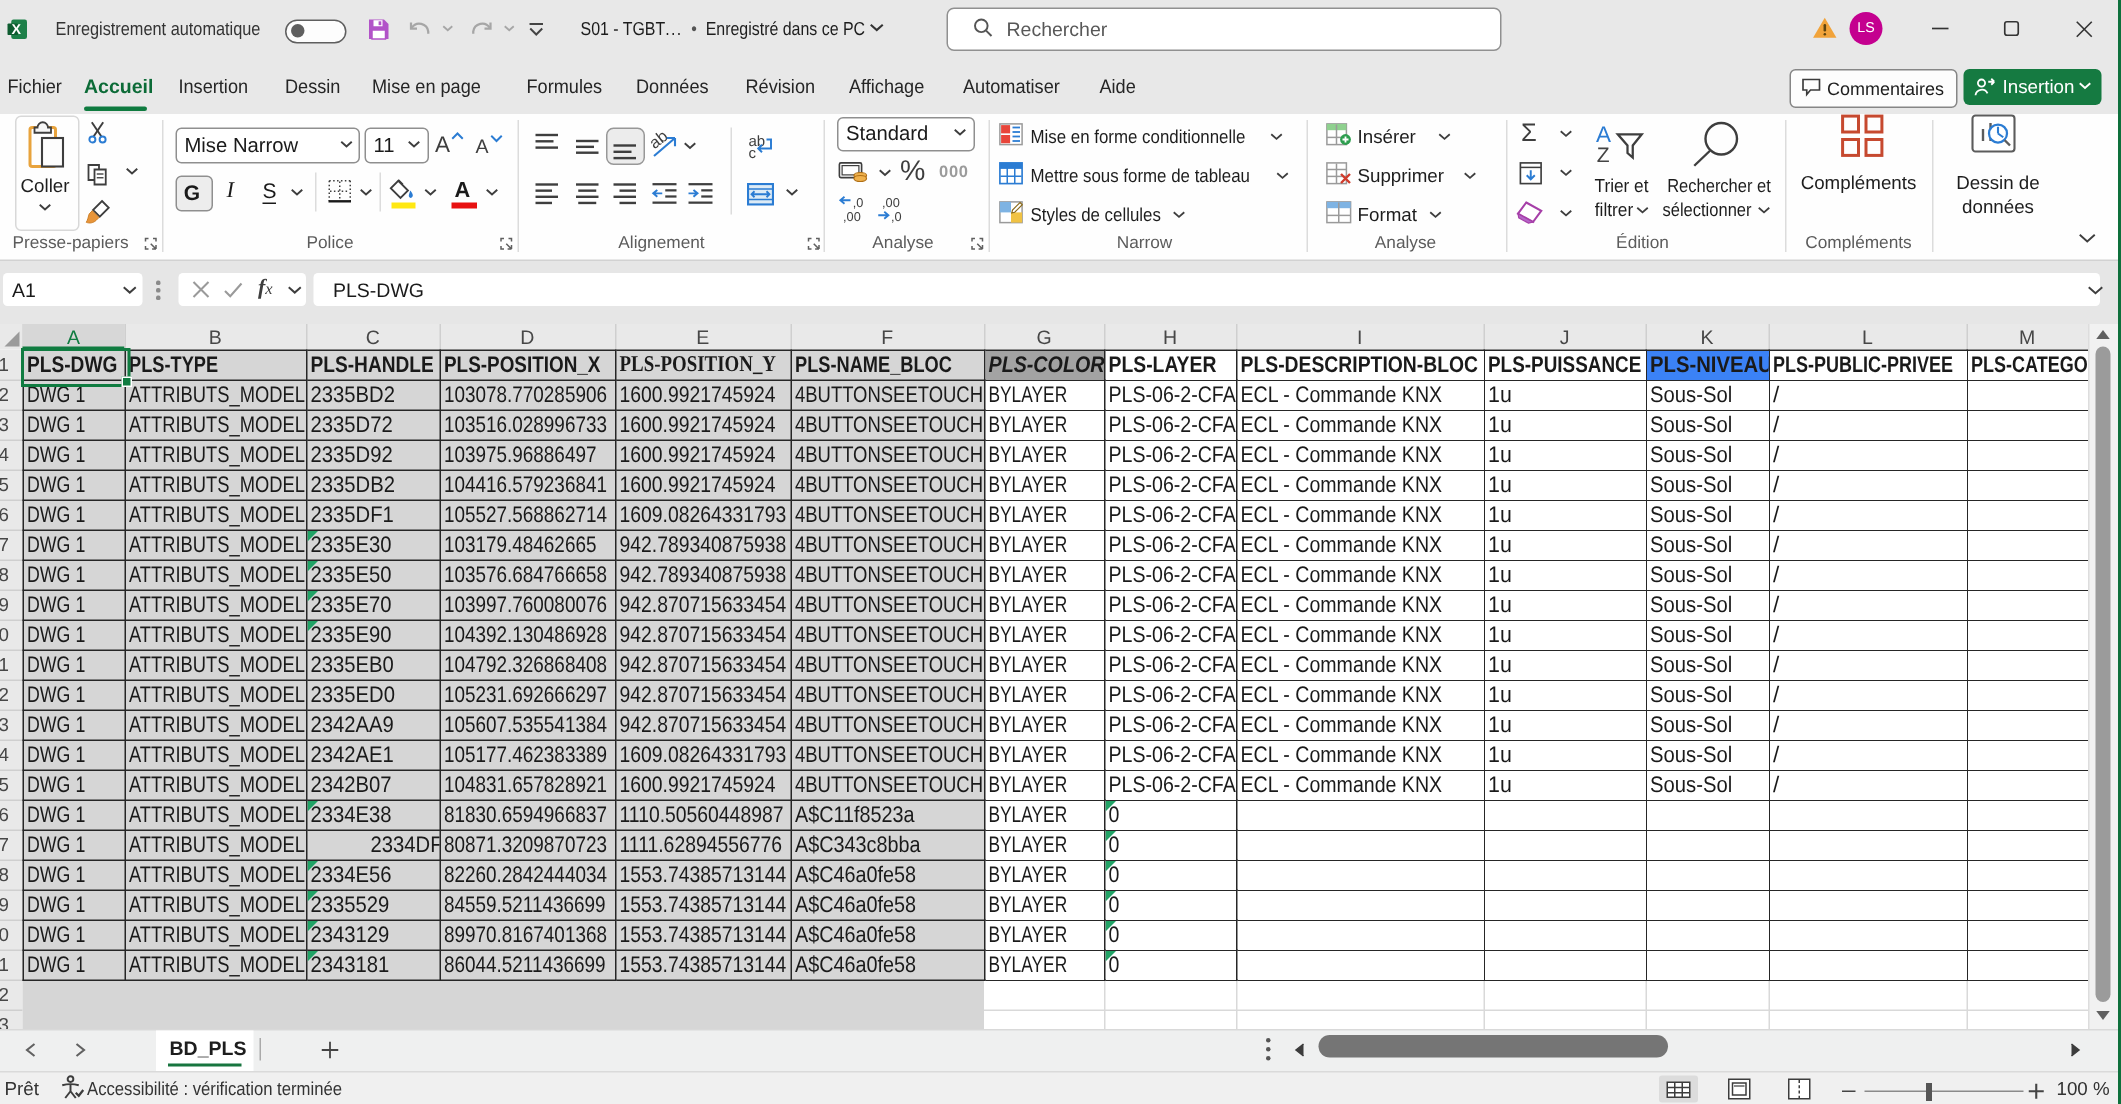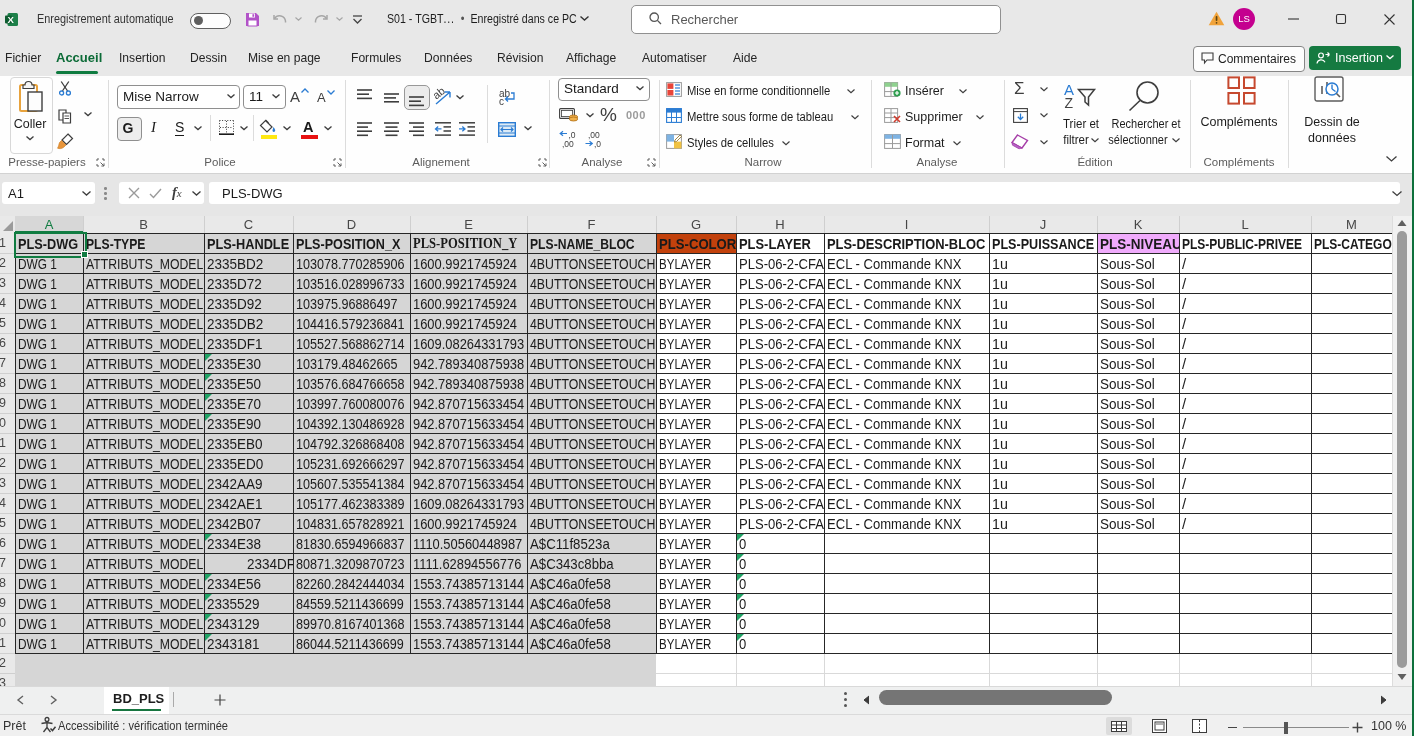--- a/index.html
+++ b/index.html
@@ -573,25 +573,25 @@
       <col style="width:81px">
     </colgroup>
     <tbody>
       <tr>
         <td style="position:relative;"><span style="display:inline-block;transform:scaleX(0.85);transform-origin:0 50%;font-weight:bold;">PLS-DWG</span></td>
         <td style="position:relative;"><span style="display:inline-block;transform:scaleX(0.81);transform-origin:0 50%;font-weight:bold;">PLS-TYPE</span></td>
         <td style="position:relative;"><span style="display:inline-block;transform:scaleX(0.85);transform-origin:0 50%;font-weight:bold;">PLS-HANDLE</span></td>
         <td style="position:relative;"><span style="display:inline-block;transform:scaleX(0.84);transform-origin:0 50%;font-weight:bold;">PLS-POSITION_X</span></td>
         <td style="position:relative;font-family:Liberation Serif, serif;"><span style="display:inline-block;transform:scaleX(0.84);transform-origin:0 50%;font-weight:bold;">PLS-POSITION_Y</span></td>
         <td style="position:relative;"><span style="display:inline-block;transform:scaleX(0.81);transform-origin:0 50%;font-weight:bold;">PLS-NAME_BLOC</span></td>
-        <td style="position:relative;background:#c2410c;"><span style="display:inline-block;transform:scaleX(0.875);transform-origin:0 50%;font-weight:bold;">PLS-COLOR</span></td>
+        <td style="position:relative;background:#a3a3a3;font-style:italic;"><span style="display:inline-block;transform:scaleX(0.875);transform-origin:0 50%;font-weight:bold;">PLS-COLOR</span></td>
         <td style="position:relative;background:#fff;"><span style="display:inline-block;transform:scaleX(0.86);transform-origin:0 50%;font-weight:bold;">PLS-LAYER</span></td>
         <td style="position:relative;background:#fff;"><span style="display:inline-block;transform:scaleX(0.86);transform-origin:0 50%;font-weight:bold;">PLS-DESCRIPTION-BLOC</span></td>
         <td style="position:relative;background:#fff;"><span style="display:inline-block;transform:scaleX(0.84);transform-origin:0 50%;font-weight:bold;">PLS-PUISSANCE</span></td>
-        <td style="position:relative;background:#f0abfc;"><span style="display:inline-block;transform:scaleX(0.9);transform-origin:0 50%;font-weight:bold;">PLS-NIVEAU</span></td>
+        <td style="position:relative;background:#3b82f6;"><span style="display:inline-block;transform:scaleX(0.9);transform-origin:0 50%;font-weight:bold;">PLS-NIVEAU</span></td>
         <td style="position:relative;background:#fff;"><span style="display:inline-block;transform:scaleX(0.8);transform-origin:0 50%;font-weight:bold;">PLS-PUBLIC-PRIVEE</span></td>
         <td style="position:relative;background:#fff;"><span style="display:inline-block;transform:scaleX(0.8);transform-origin:0 50%;font-weight:bold;">PLS-CATEGORIE</span></td>
       </tr>
       <tr>
         <td style="position:relative;"><span style="display:inline-block;transform:scaleX(0.79);transform-origin:0 50%;">DWG 1</span></td>
         <td style="position:relative;"><span style="display:inline-block;transform:scaleX(0.815);transform-origin:0 50%;">ATTRIBUTS_MODEL</span></td>
         <td style="position:relative;"><span style="display:inline-block;transform:scaleX(0.9);transform-origin:0 50%;">2335BD2</span></td>
         <td style="position:relative;"><span style="display:inline-block;transform:scaleX(0.84);transform-origin:0 50%;">103078.770285906</span></td>
         <td style="position:relative;"><span style="display:inline-block;transform:scaleX(0.86);transform-origin:0 50%;">1600.9921745924</span></td>
         <td style="position:relative;"><span style="display:inline-block;transform:scaleX(0.82);transform-origin:0 50%;">4BUTTONSEETOUCH</span></td>

